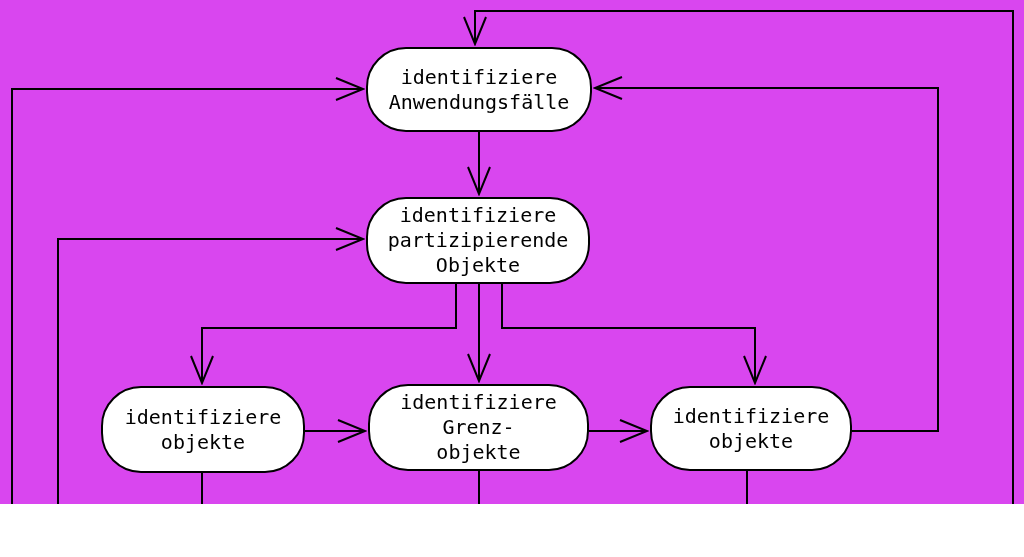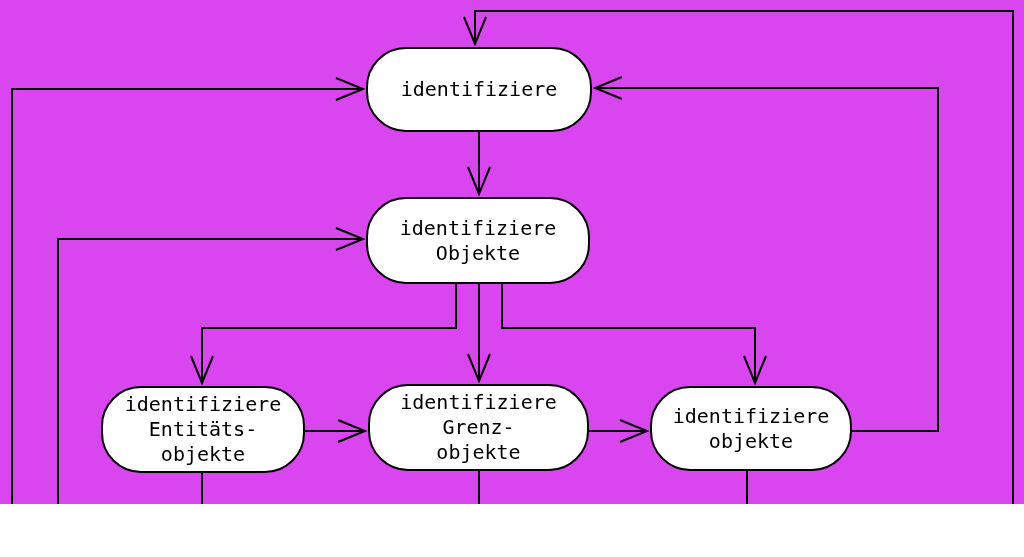--- a/index.html
+++ b/index.html
@@ -78,30 +78,31 @@
 
     <polyline points="202,473 202,508 445,508 445,540" marker-end="url(#arrow)"></polyline>
 
     <polyline points="479,471 479,540" marker-end="url(#arrow)"></polyline>
 
     <polyline points="747,471 747,508 503,508 503,540" marker-end="url(#arrow)"></polyline>
   </svg>
 
   <div class="node" id="n-anwendungsfaelle">
     <span>identifiziere</span>
+    <span>Anwendungsfälle</span>
   </div>
 
   <div class="node" id="n-partizipierende">
     <span>identifiziere</span>
+    <span>partizipierende</span>
     <span>Objekte</span>
   </div>
 
   <div class="node" id="n-entitaets">
     <span>identifiziere</span>
-    <span>Entitäts-</span>
     <span>objekte</span>
   </div>
 
   <div class="node" id="n-grenz">
     <span>identifiziere</span>
     <span>Grenz-</span>
     <span>objekte</span>
   </div>
 
   <div class="node" id="n-steuerungs">

